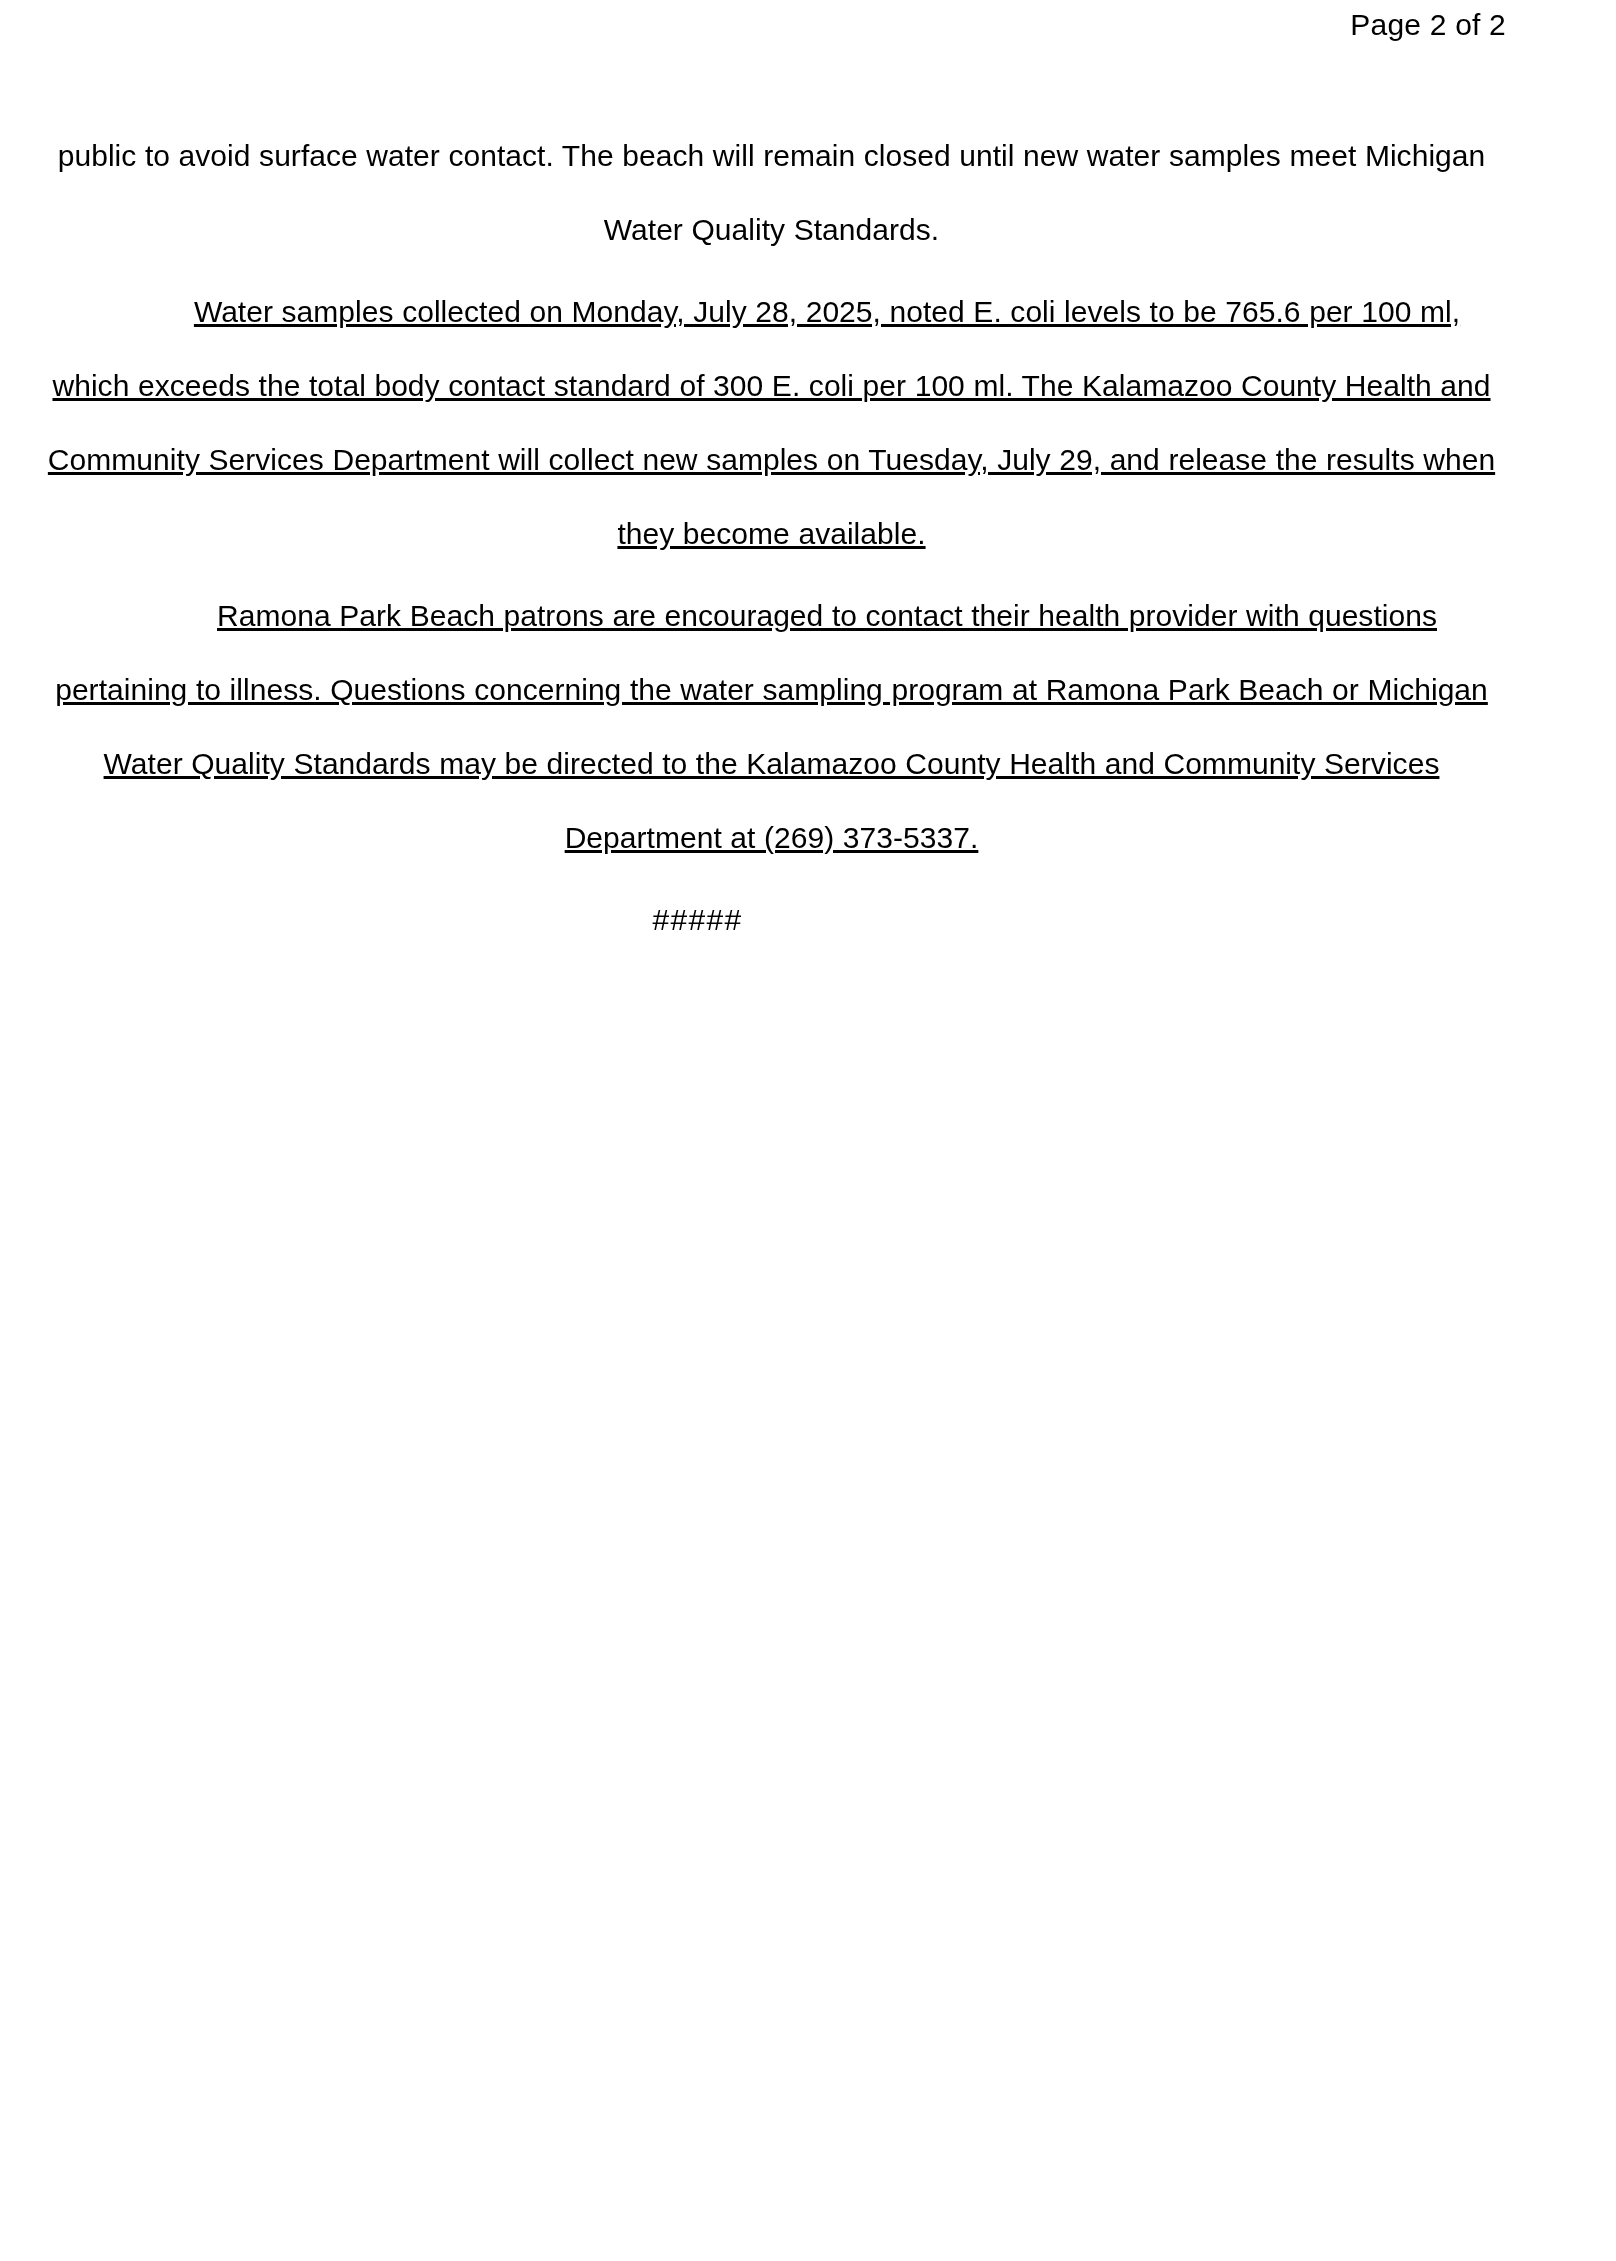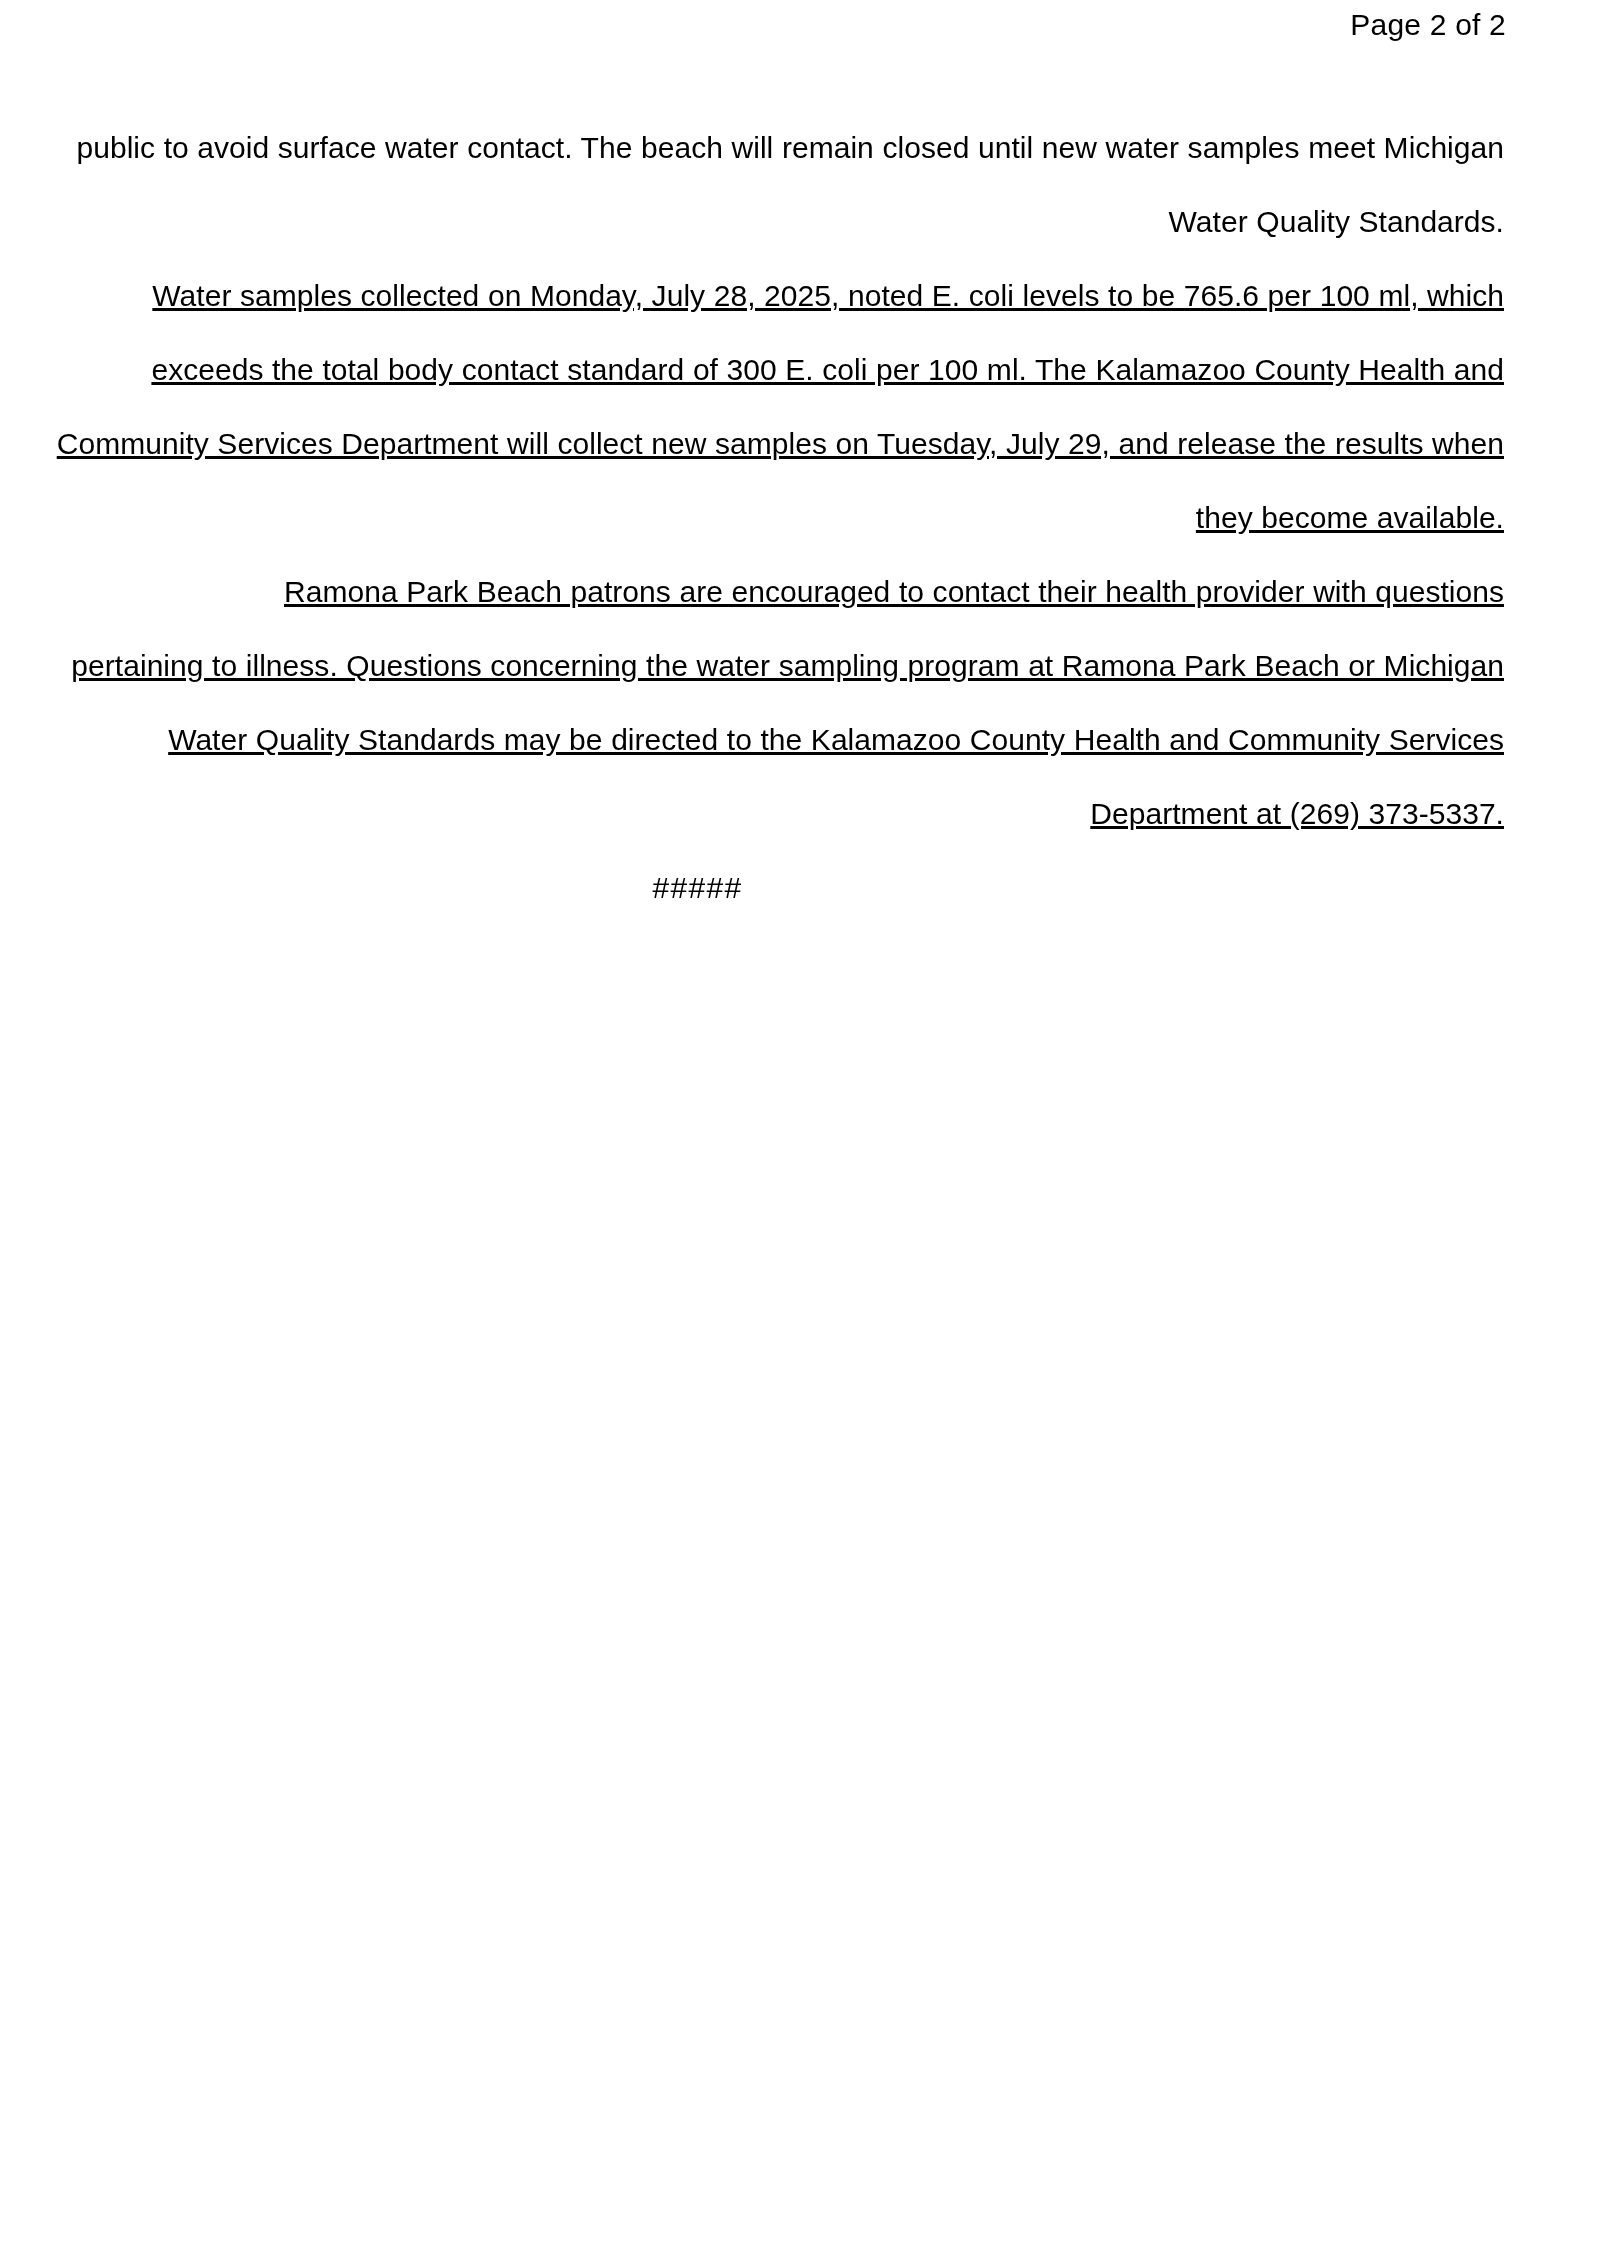--- a/index.html
+++ b/index.html
@@ -33,22 +33,22 @@
   }
   .content {
     position: absolute;
     top: 111px;
     left: 39px;
     width: 1465px;
   }
   .para {
     font-size: 30px;
     line-height: 74px;
-    text-align: right;
-    margin: 0;
+    text-align: center;
+    margin: 8px;
     letter-spacing: 0.04px;
     word-spacing: 0.2px;
   }
   .para.indent {
     text-indent: 111px;
     text-decoration: underline;
   }
   .endmark {
     font-size: 30px;
     line-height: 74px;

